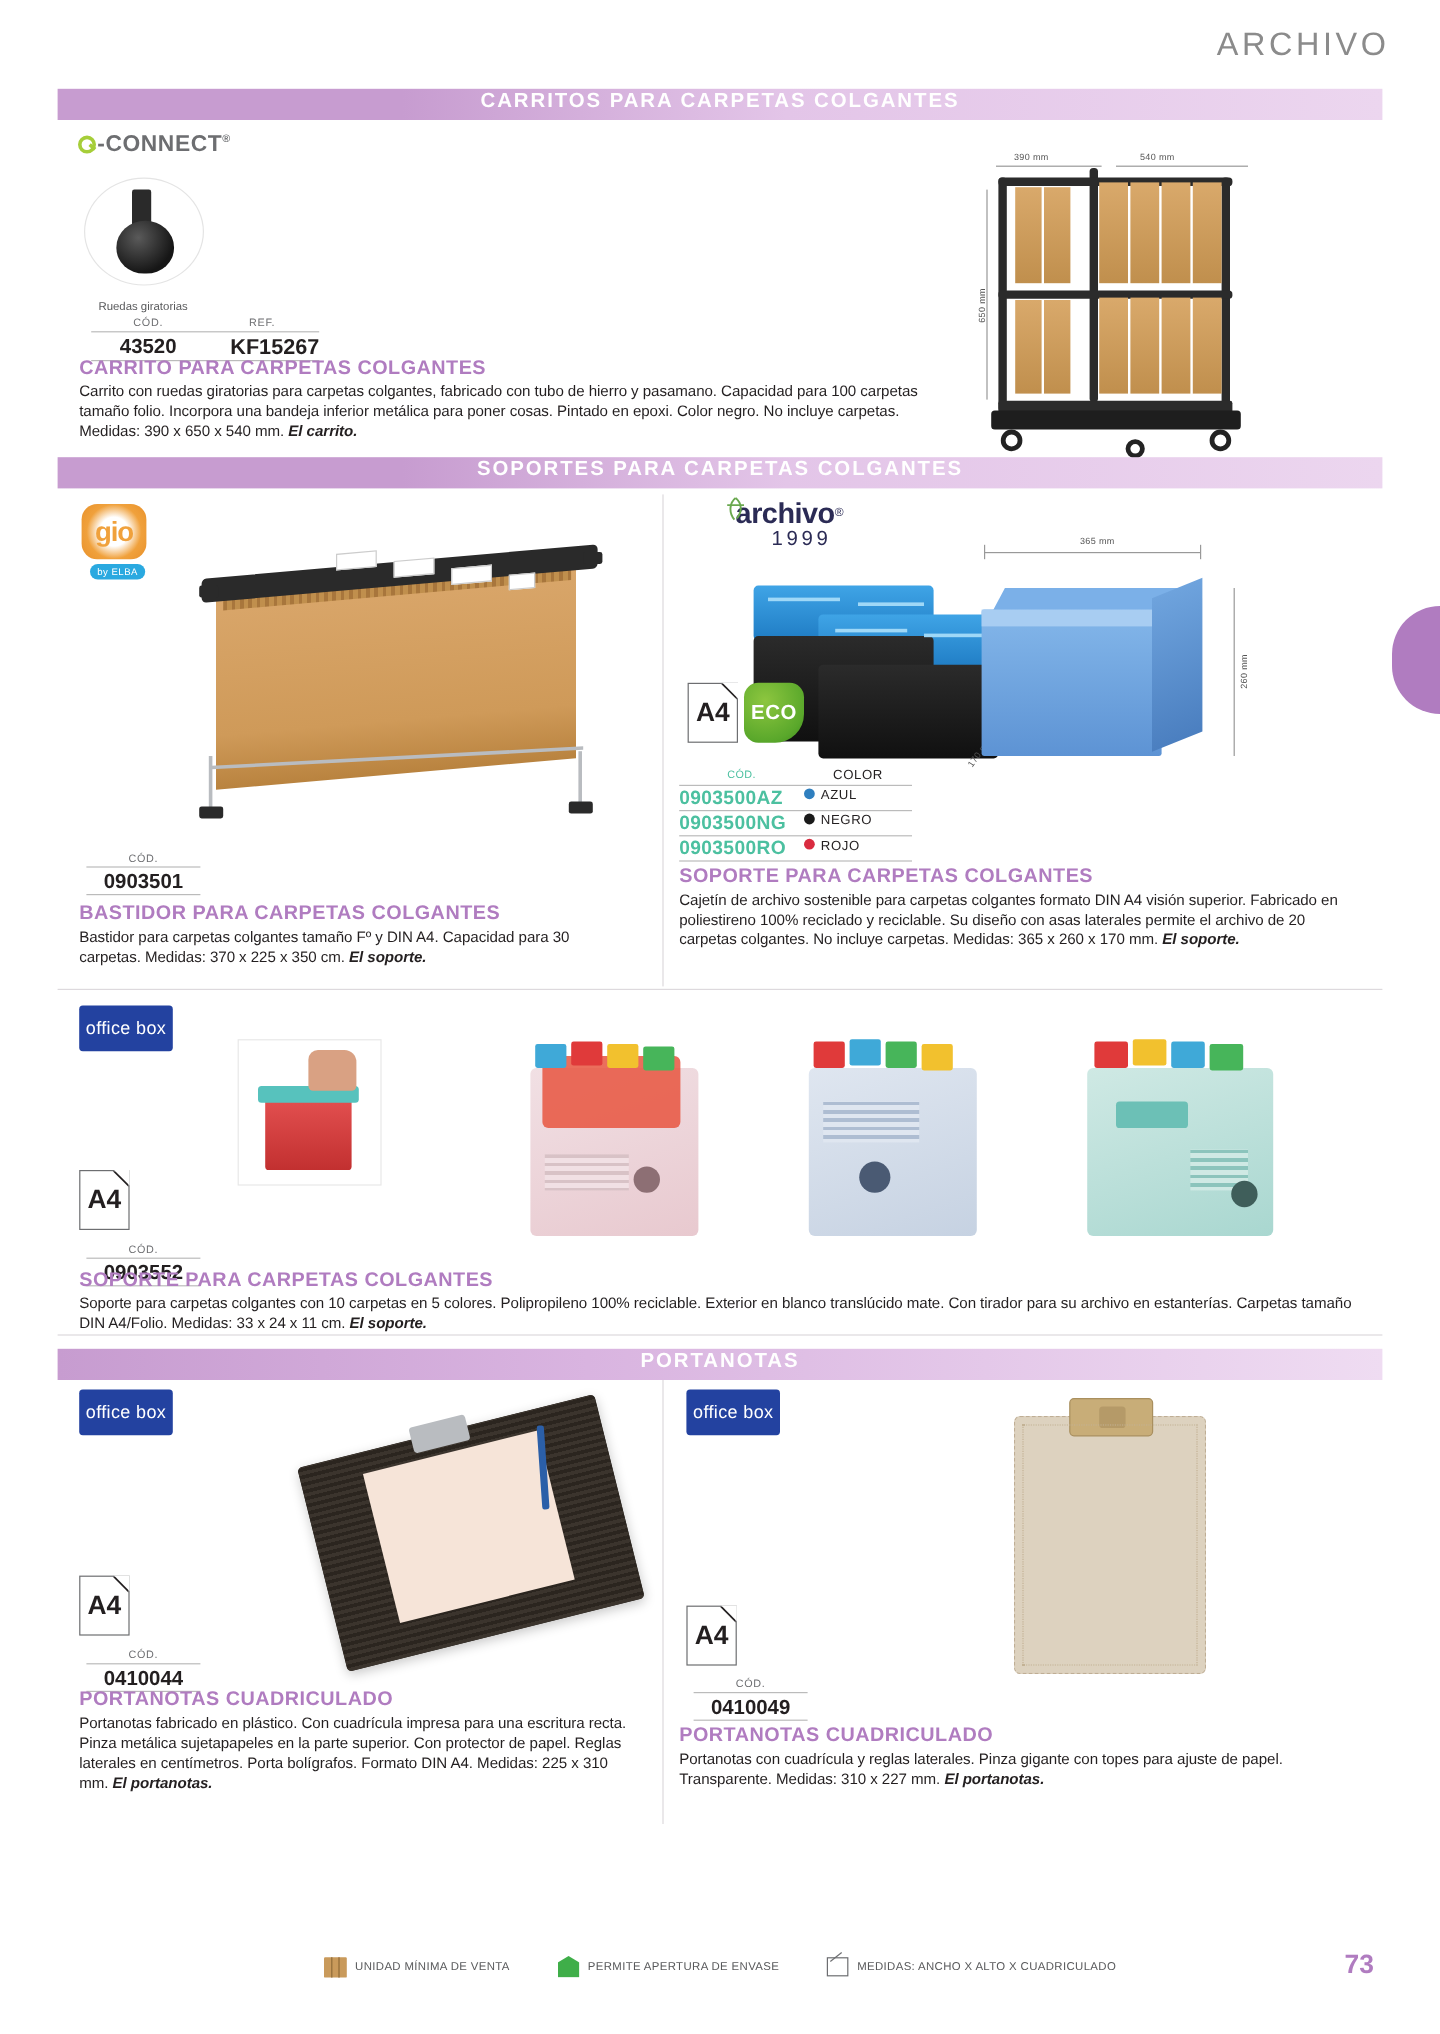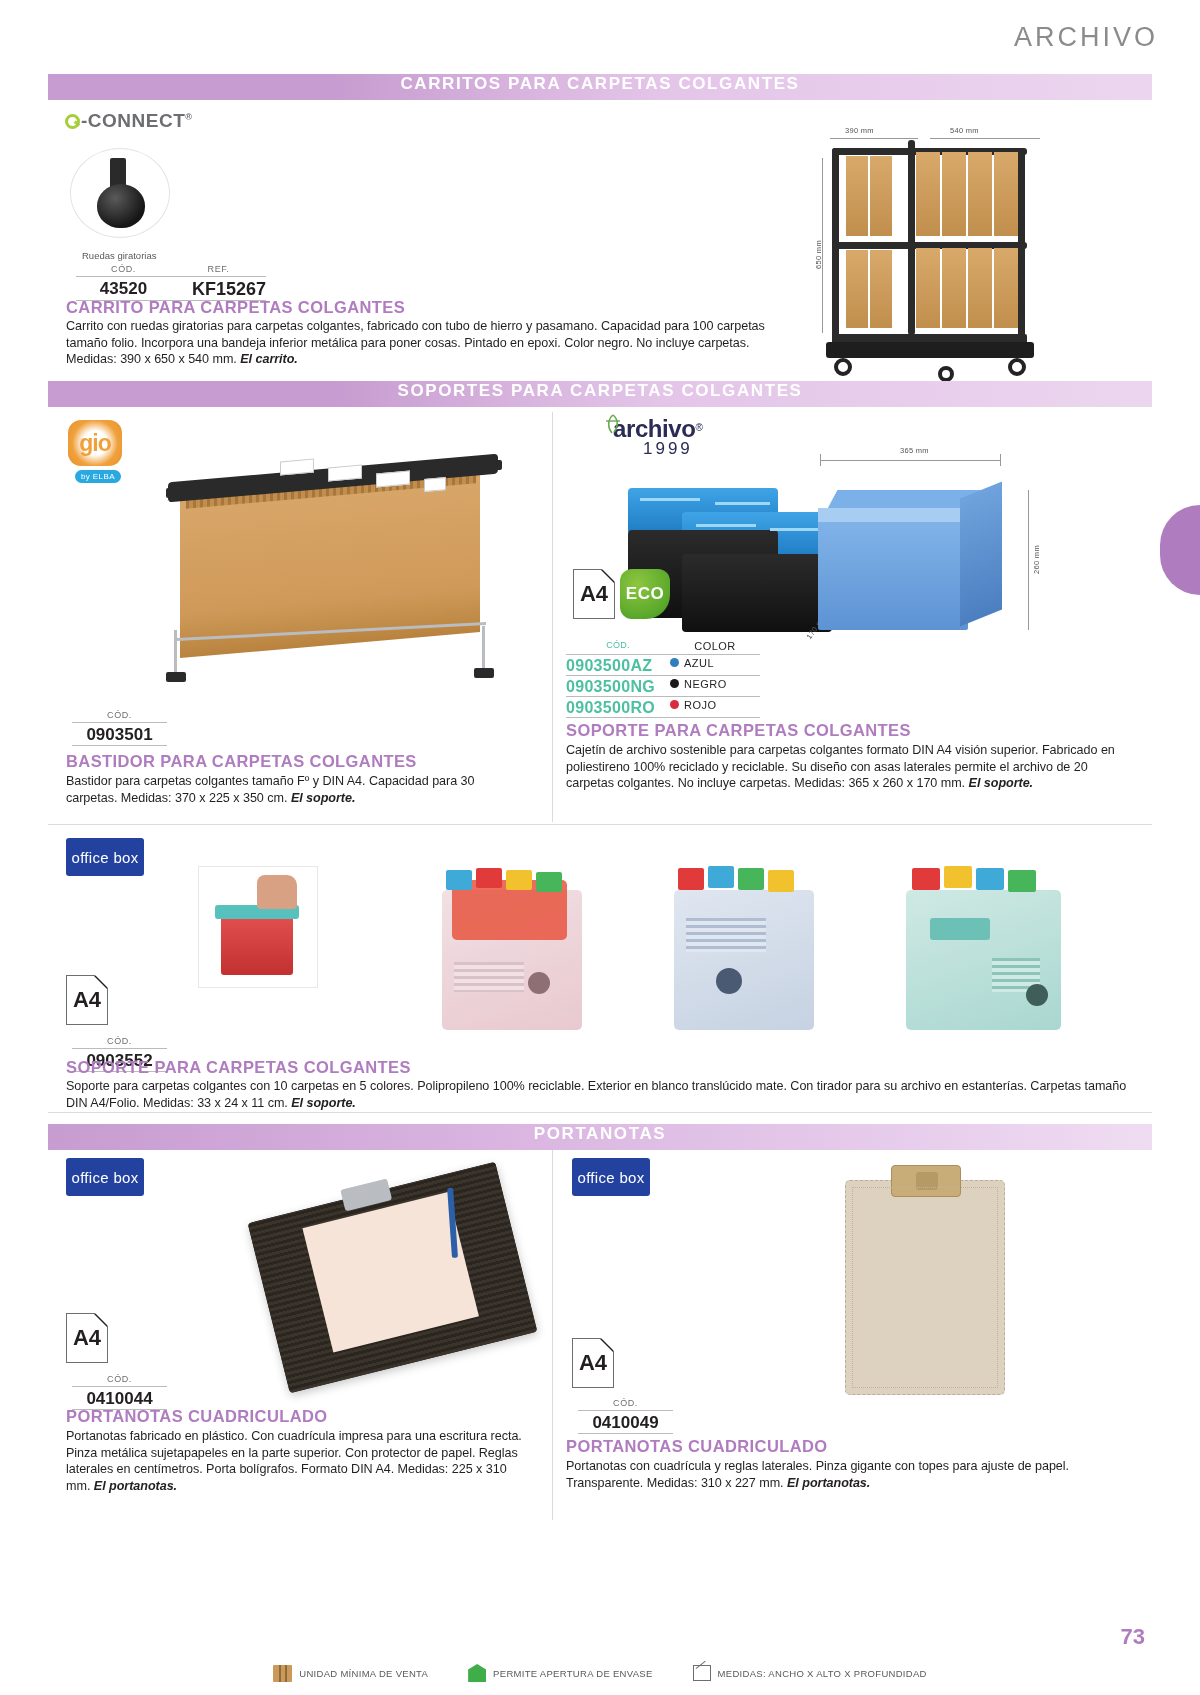--- a/index.html
+++ b/index.html
@@ -147,21 +147,21 @@
   .prod-desc {
     position: absolute; font-size: 12.6px; line-height: 16.5px;
     color: #231f20; letter-spacing: -.05px;
   }
   .prod-desc b { font-weight: bold; font-style: italic; }
 
   
   .caption { position:absolute; font-size: 9.5px; color:#58595b; }
 
   
-  .footer { position:absolute; left:0; top:1630px; width:1200px;margin-top:34px; }
+  .footer { position:absolute; left:0; top:1630px; width:1200px; }
   .footer-items { display:flex; justify-content:center; gap:40px; align-items:center; }
   .f-item { display:flex; align-items:center; gap:7px; font-size:9.5px; color:#58595b; letter-spacing:.3px;}
   .f-ico-box { width:19px; height:17px; background:#c99a5b; position:relative; border-radius:1px;}
   .f-ico-box::after{content:"";position:absolute;left:6px;top:0;width:1.5px;height:17px;background:#8f6b38;}
   .f-ico-box::before{content:"";position:absolute;left:12px;top:0;width:1.5px;height:17px;background:#8f6b38;}
   .f-ico-green { width:18px; height:18px; background:#3fae49; clip-path: polygon(0 30%,50% 0,100% 30%,100% 100%,0 100%); }
   .f-ico-meas { width:18px; height:16px; border:1.3px solid #6d6e71; position:relative;}
   .f-ico-meas::after{content:"";position:absolute;left:2px;top:2px;width:12px;height:1.2px;background:#6d6e71;transform:rotate(-38deg);transform-origin:left;}
   .page-num { position:absolute; right:55px; top:1624px; color:#b07cc0; font-size:22px; font-weight:bold;}
 
@@ -531,17 +531,17 @@
     <div class="f-item">
       <div class="f-ico-box"></div>
       <span>UNIDAD MÍNIMA DE VENTA</span>
     </div>
     <div class="f-item">
       <div class="f-ico-green"></div>
       <span>PERMITE APERTURA DE ENVASE</span>
     </div>
     <div class="f-item">
       <div class="f-ico-meas"></div>
-      <span>MEDIDAS: ANCHO X ALTO X PROFUNDIDAD</span>
+      <span>MEDIDAS: ANCHO X ALTO X CUADRICULADO</span>
     </div>
   </div>
 </div>
 <div class="page-num">73</div>
 
 </body></html>

